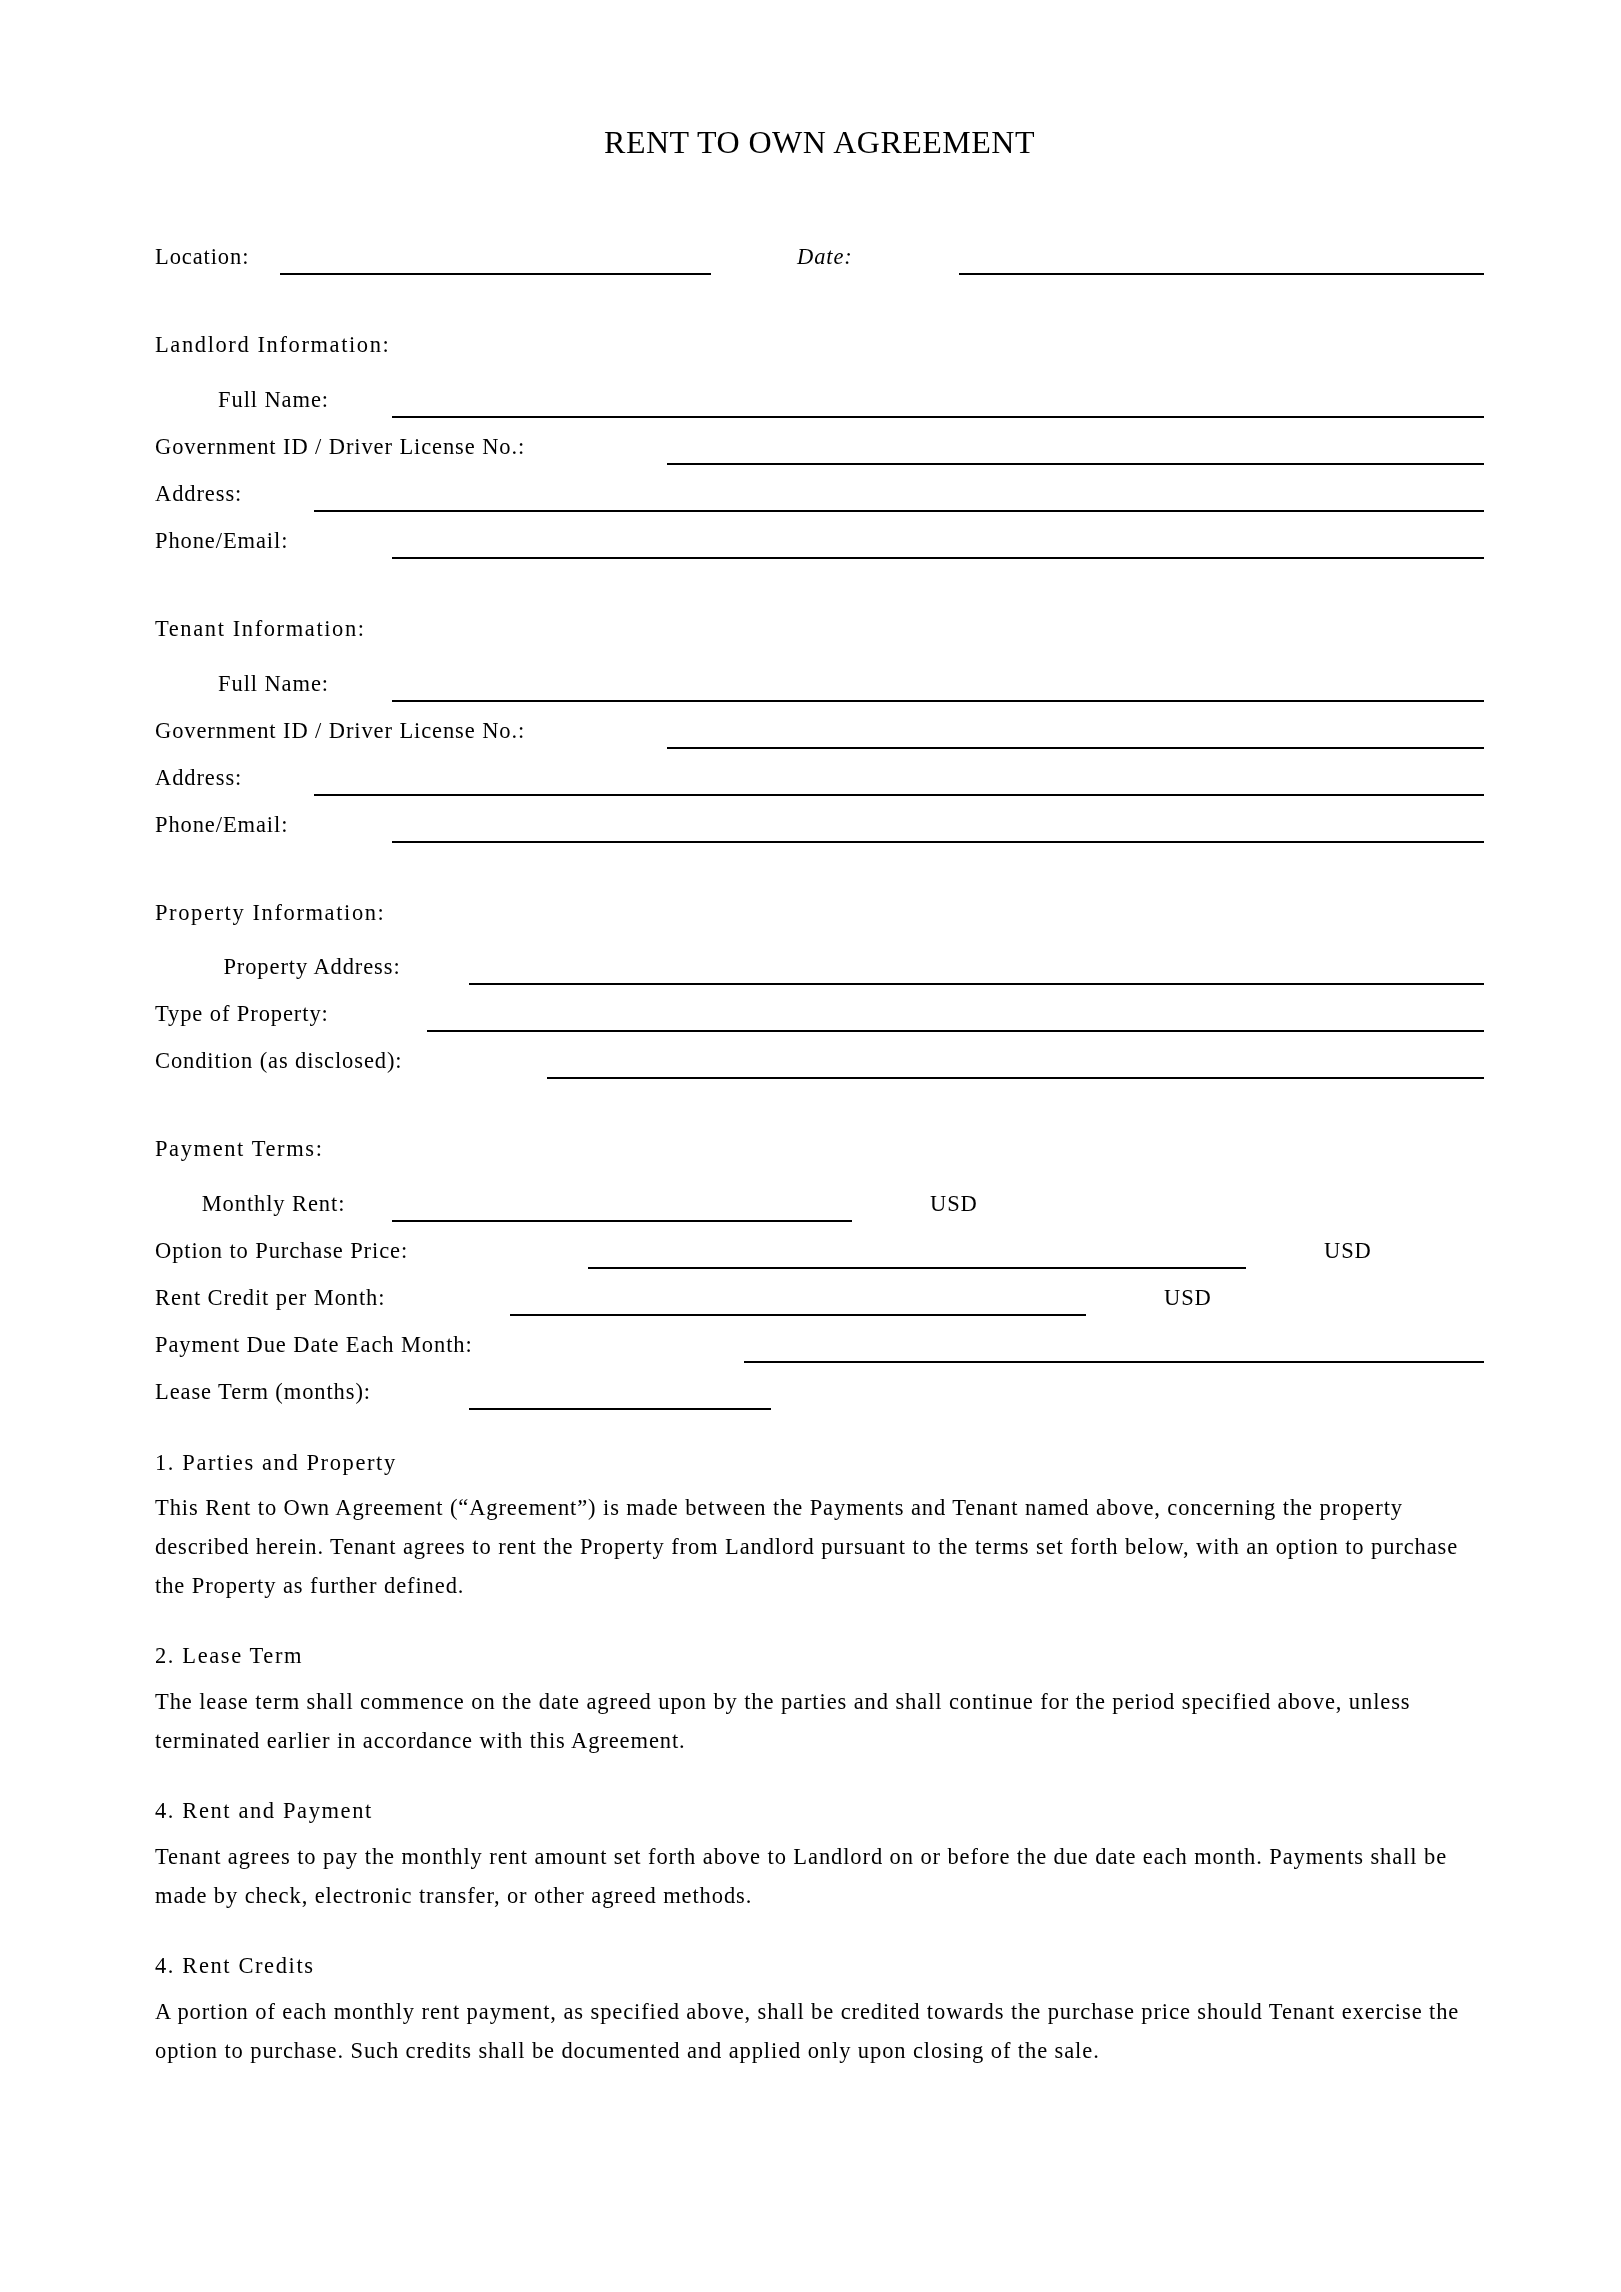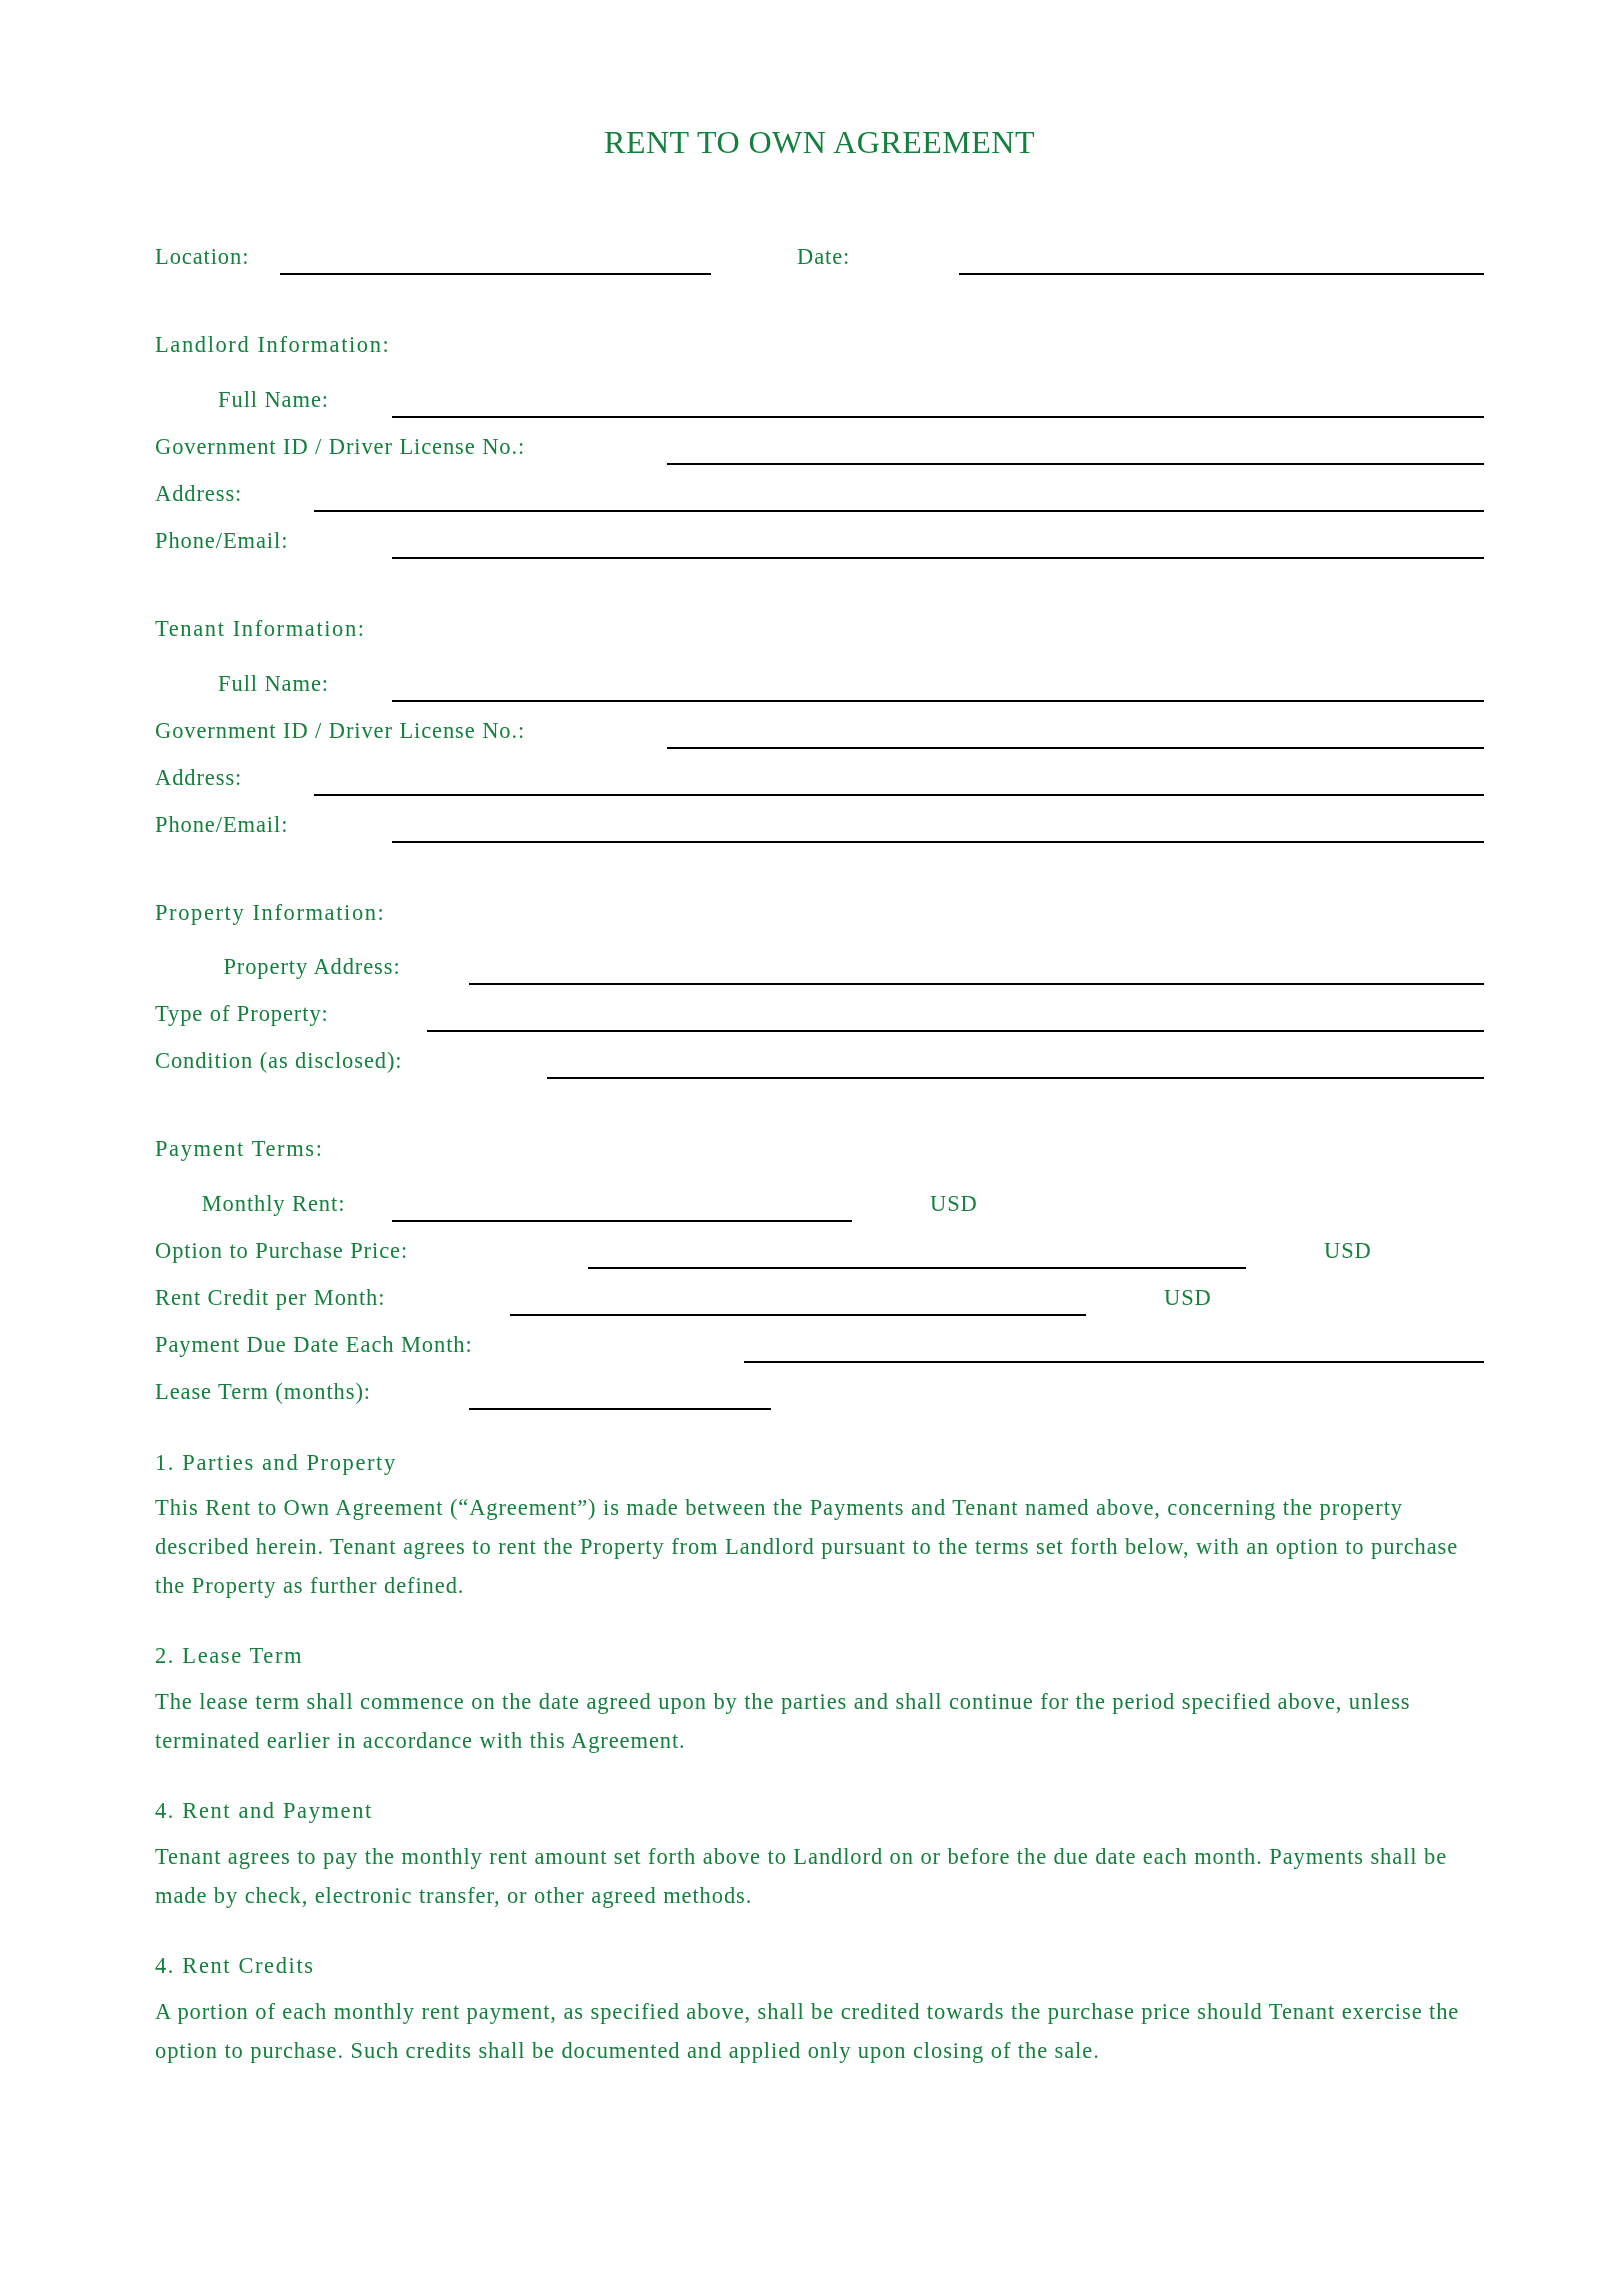--- a/index.html
+++ b/index.html
@@ -6,21 +6,21 @@
     margin: 0;
     padding: 0;
     background: #ffffff;
   }
   .page {
     position: relative;
     width: 1621px;
     height: 2293px;
     margin: 0 auto;
     background: #ffffff;
-    color: #15803d;
+    color: #000000;
     font-family: "Liberation Serif", "DejaVu Serif", serif;
     overflow: hidden;
   }
   .content {
     margin: 0 137px 0 155px; 
     font-size: 22.5px;
     letter-spacing: 0.9px;
   }
   .doc-title {
     margin: 123px 0 0 0;
@@ -74,21 +74,21 @@
     letter-spacing: 0.9px;
   }
   
   .lw119 { width: 117px; } .lw157 { width: 154px; } .lw162 { width: 159px; }
   .lw242 { width: 237px; } .lw278 { width: 272px; } .lw320 { width: 314px; }
   .lw362 { width: 355px; } .lw400 { width: 392px; } .lw442 { width: 433px; }
   .lw522 { width: 512px; } .lw601 { width: 589px; }
   
   .bw308 { width: 302px; } .bw440 { width: 431px; } .bw469 { width: 460px; }
   .bw588 { width: 576px; } .bw671 { width: 658px; }
-  .ml80 { margin-left: 78px; }
+  .ml80 { margin-left: 78px; font-style: italic; }
 </style>
 </head>
 <body>
 
 <div class="page">
   <div class="content">
 
     <h1 class="doc-title">RENT TO OWN AGREEMENT</h1>
 
     <div class="frow header-row">

